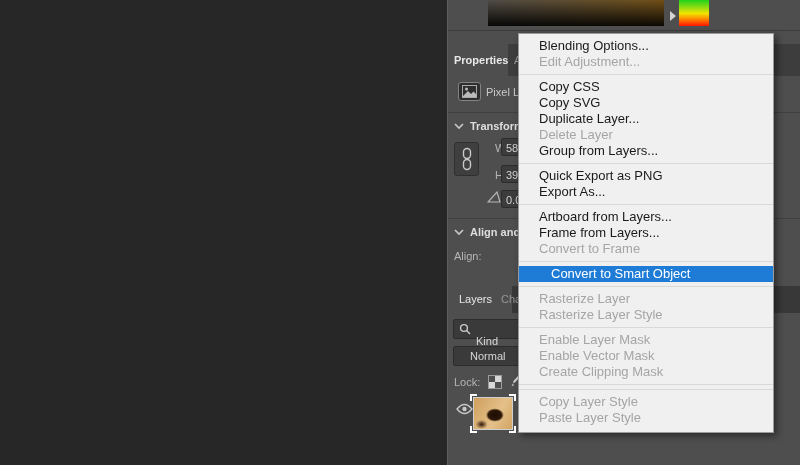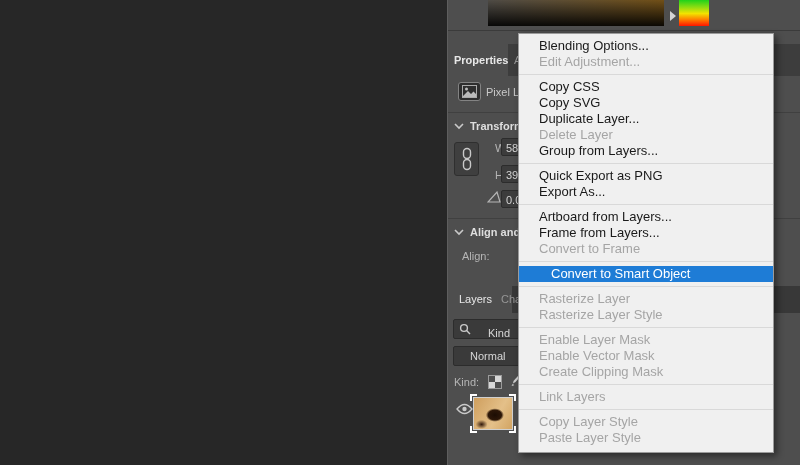--- a/index.html
+++ b/index.html
@@ -62,21 +62,21 @@
   .angle-icon { position:absolute; left:39px; top:191px; }
 
   .layers-tabbar { position:absolute; left:0; top:286px; width:353px; height:27px; background:#383838; }
   .layers-tab-active { position:absolute; left:0; top:0; width:64px; height:27px; background:#4e4e4e;
                        color:#e8e8e8; font-weight:normal; line-height:27px; padding-left:11px; }
   .layers-tab-2 { position:absolute; left:53px; top:0; height:27px; color:#969696; line-height:27px; }
 
   .search-fld { position:absolute; left:5px; top:319px; width:112px; height:20px; background:#3a3a3a;
                 border:1px solid #2c2c2c; border-radius:2px; }
   .search-fld svg { position:absolute; left:5px; top:3px; }
-  .search-fld .txt { position:absolute; left:22px; top:4px; line-height:18px; color:#d6d6d6;margin-left:12px; }
+  .search-fld .txt { position:absolute; left:22px; top:12px; line-height:18px; color:#d6d6d6; }
 
   .blend-fld { position:absolute; left:5px; top:346px; width:112px; height:20px; background:#3a3a3a;
                border:1px solid #2c2c2c; border-radius:2px; }
   .blend-fld .txt { position:absolute; left:8px; top:0; line-height:18px; color:#d6d6d6;margin-left:8px; }
 
   .lock-label { position:absolute; left:6px; top:373px; line-height:18px; color:#b5b5b5; }
   .checker-icon { position:absolute; left:40px; top:375px; width:14px; height:14px; border:1px solid #9b9b9b;
     background: conic-gradient(#d8d8d8 0 25%, #4e4e4e 0 50%, #d8d8d8 0 75%, #4e4e4e 0); }
   .brush-icon { position:absolute; left:62px; top:371px; }
 
@@ -157,40 +157,40 @@
       <path d="M1 11 L13 11 L10 1 Z" fill="none" stroke="#b5b5b5" stroke-width="1.2"></path>
     </svg>
     <div class="fld" style="left:53px; top:190px;">0.0</div>
 
     <div class="divider" style="top:218px;"></div>
 
     <svg class="sec-chevron" style="left:6px; top:228px;" width="10" height="8" viewBox="0 0 10 8">
       <polyline points="1,2 5,6 9,2" fill="none" stroke="#c9c9c9" stroke-width="1.6"></polyline>
     </svg>
     <div class="sec-title" style="left:22px; top:224px;">Align and Distribute</div>
-    <div class="fld-label" style="left:6px; top:248px;margin-left:8px;">Align:</div>
+    <div class="fld-label" style="left:6px; top:248px;">Align:</div>
 
     <div class="layers-tabbar">
       <div class="layers-tab-active">Layers</div>
       <div class="layers-tab-2">Channels</div>
     </div>
 
     <div class="search-fld">
       <svg width="12" height="12" viewBox="0 0 12 12">
         <circle cx="5" cy="5" r="3.4" fill="none" stroke="#c9c9c9" stroke-width="1.4"></circle>
         <line x1="7.6" y1="7.6" x2="11" y2="11" stroke="#c9c9c9" stroke-width="1.4"></line>
       </svg>
       <span class="txt">Kind</span>
     </div>
 
     <div class="blend-fld">
       <span class="txt">Normal</span>
     </div>
 
-    <div class="lock-label">Kind:</div>
+    <div class="lock-label">Lock:</div>
     <div class="checker-icon"></div>
     <svg class="brush-icon" width="14" height="16" viewBox="0 0 14 16">
       <path d="M11.5 1 L13 2.5 L5.5 11 L3 12.5 L3.5 10 Z" fill="#cfcfcf"></path>
       <path d="M2.8 12.8 L1.5 15 L4.2 14.2 Z" fill="#cfcfcf"></path>
     </svg>
 
     <svg class="eye-icon" width="17" height="12" viewBox="0 0 17 12">
       <path d="M1 6 Q8.5 -3 16 6 Q8.5 15 1 6 Z" fill="none" stroke="#c9c9c9" stroke-width="1.3"></path>
       <circle cx="8.5" cy="6" r="2.2" fill="#c9c9c9"></circle>
     </svg>
@@ -222,19 +222,18 @@
     <div class="msep"></div>
     <div class="mi hl" style="background: rgb(30, 124, 214);">Convert to Smart Object</div>
     <div class="msep"></div>
     <div class="mi disabled">Rasterize Layer</div>
     <div class="mi disabled">Rasterize Layer Style</div>
     <div class="msep"></div>
     <div class="mi disabled">Enable Layer Mask</div>
     <div class="mi disabled">Enable Vector Mask</div>
     <div class="mi disabled">Create Clipping Mask</div>
     <div class="msep"></div>
-    <div class="mi disabled">Link Layers</div>
     <div class="msep"></div>
     <div class="mi disabled">Copy Layer Style</div>
     <div class="mi disabled">Paste Layer Style</div>
   </div>
 
 </div>
 
 </body></html>

